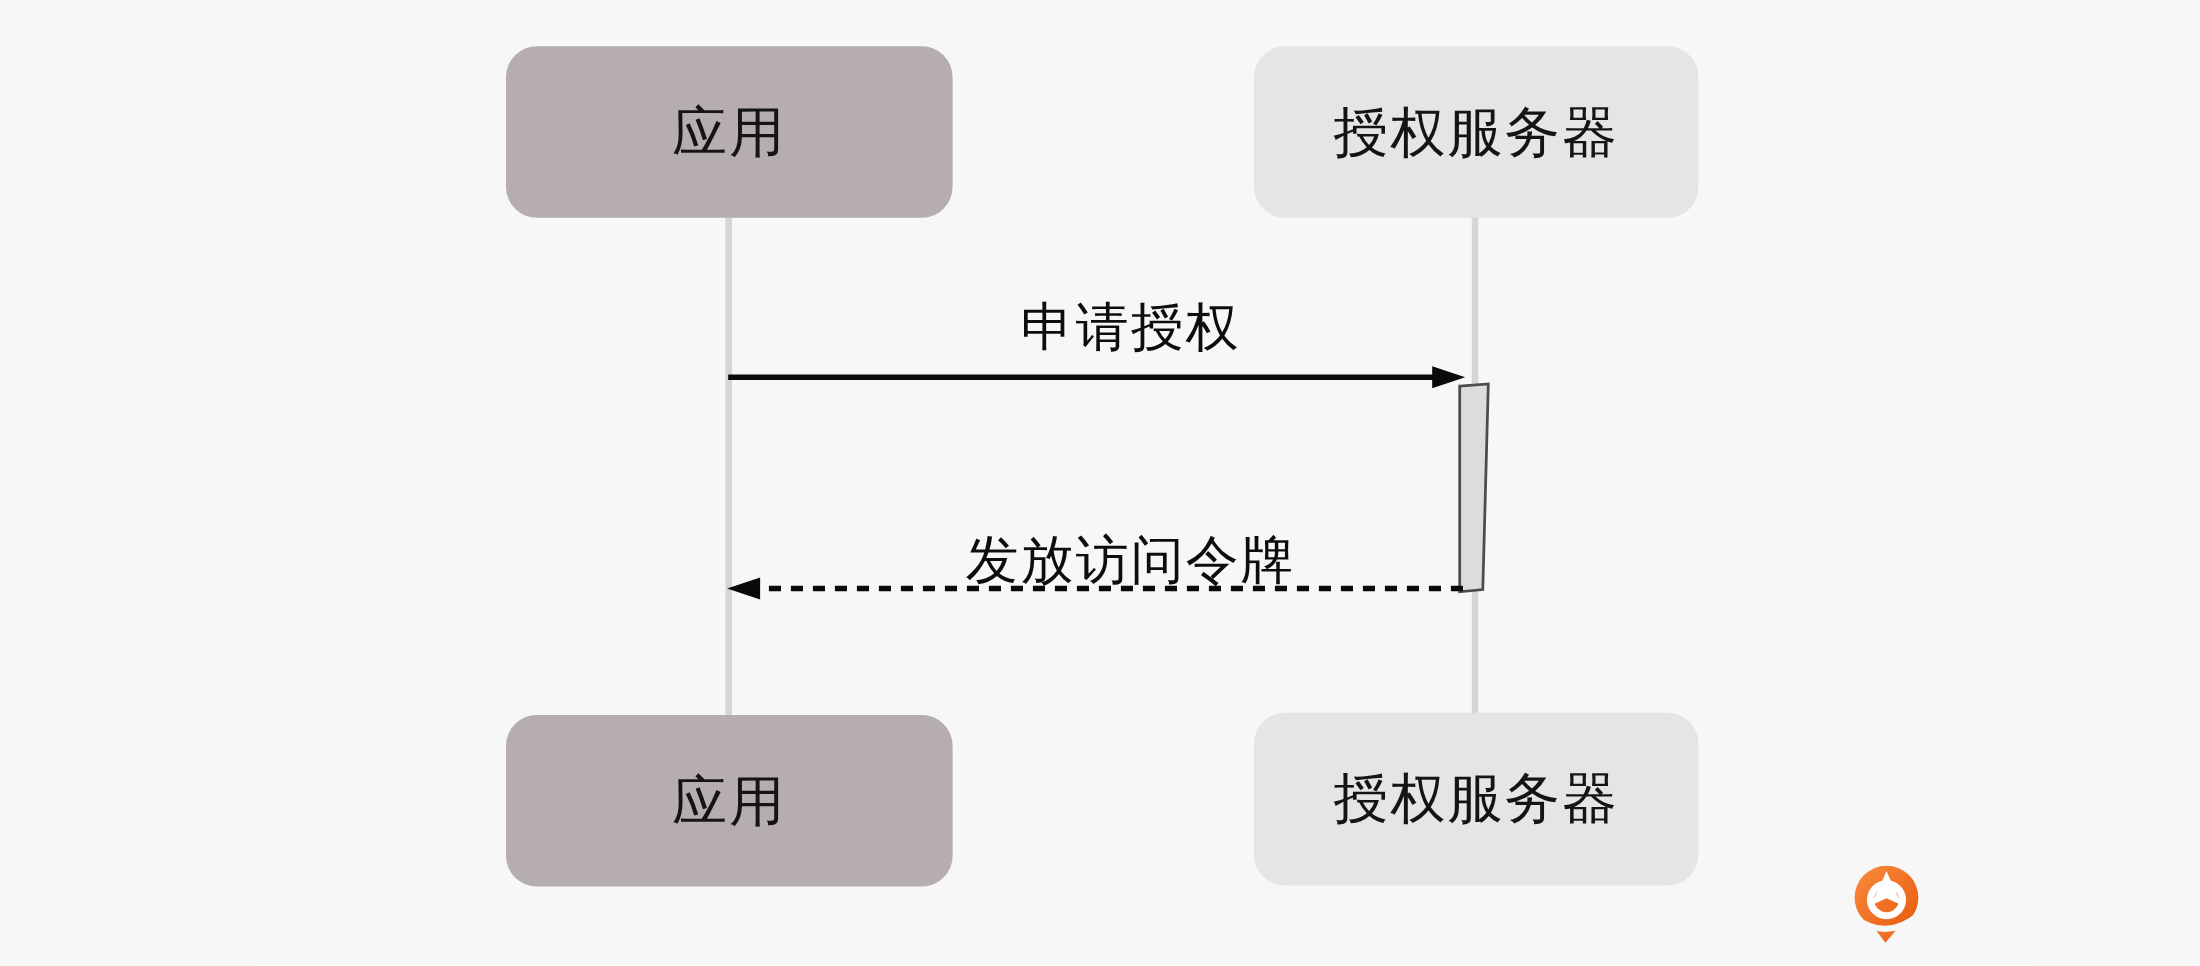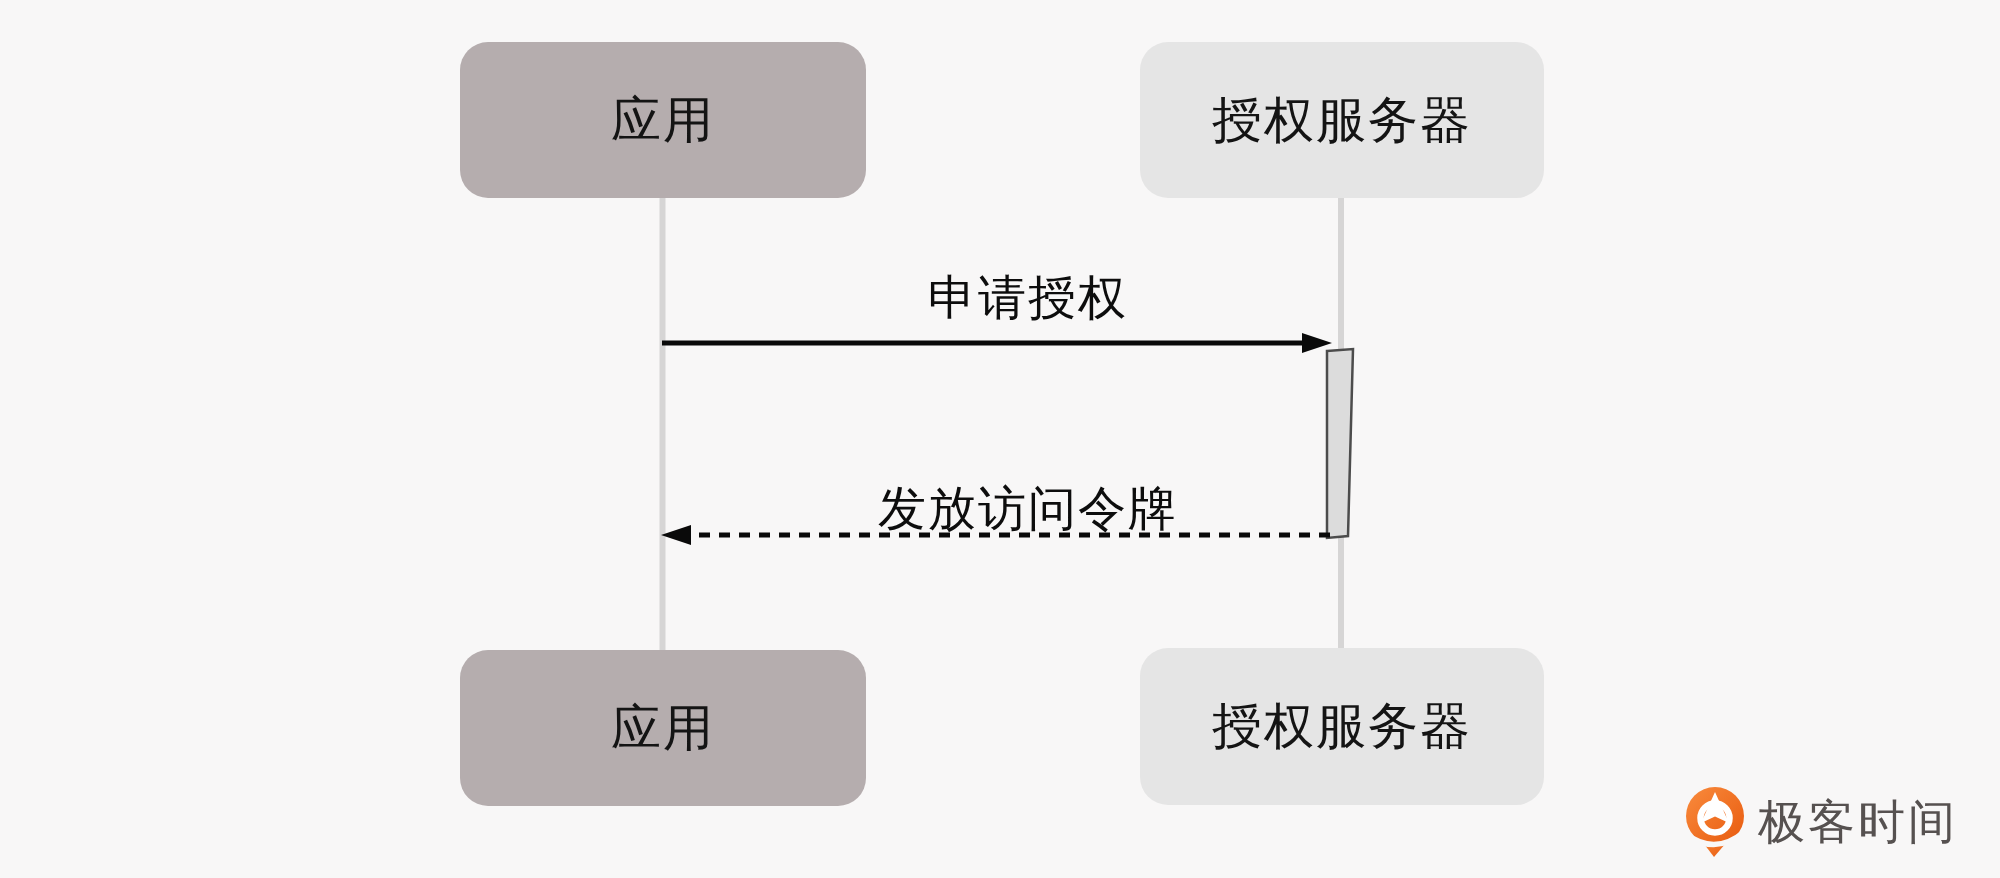--- a/index.html
+++ b/index.html
@@ -118,16 +118,15 @@
       <polygon points="14,50 48,50 30,71" fill="url(#gk-orange)"></polygon>
 
       <circle cx="31" cy="30" r="29" fill="url(#gk-orange)"></circle>
 
       <path d="M2 48 Q31 70 60 46" fill="none" stroke="#f8f7f7" stroke-width="5.5"></path>
 
       <circle cx="31" cy="32" r="14.5" fill="none" stroke="#ffffff" stroke-width="6.5"></circle>
 
       <polygon points="31,6 45,37 31,30.5 17,37" fill="#ffffff"></polygon>
     </svg>
-    <span class="logo-text">极客时间</span>
   </div>
 
 </div>
 
 </body></html>

